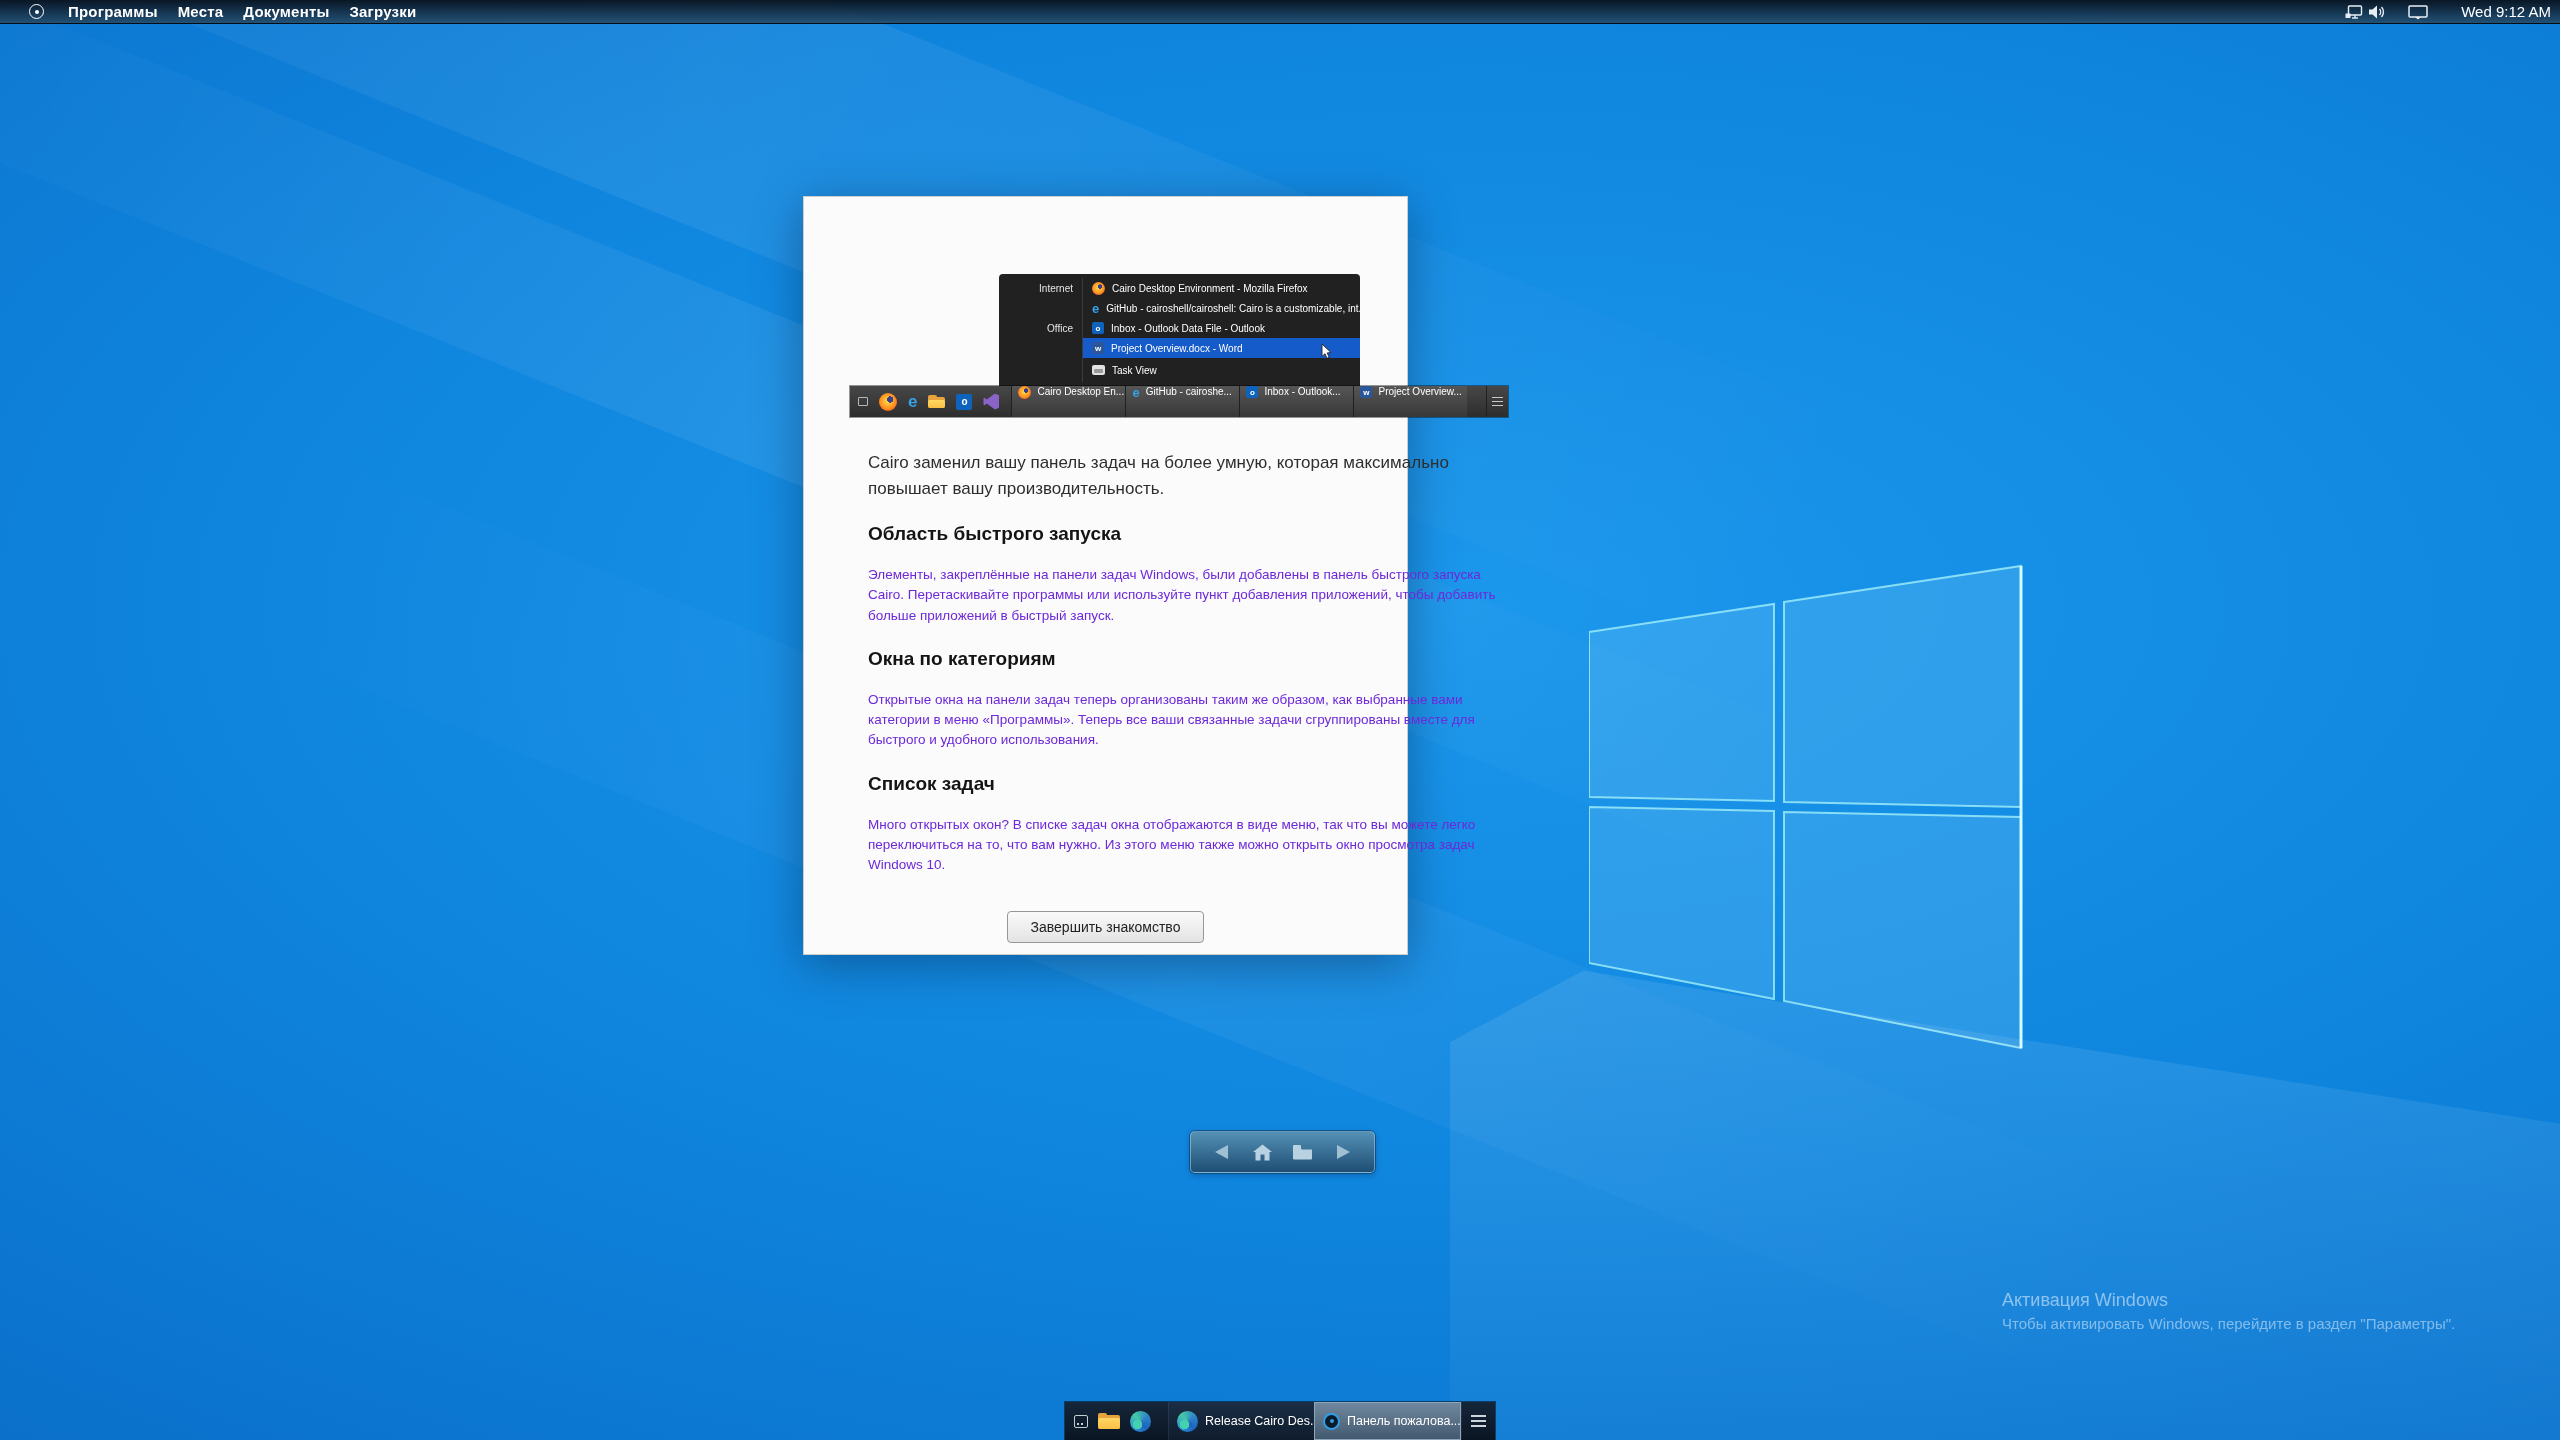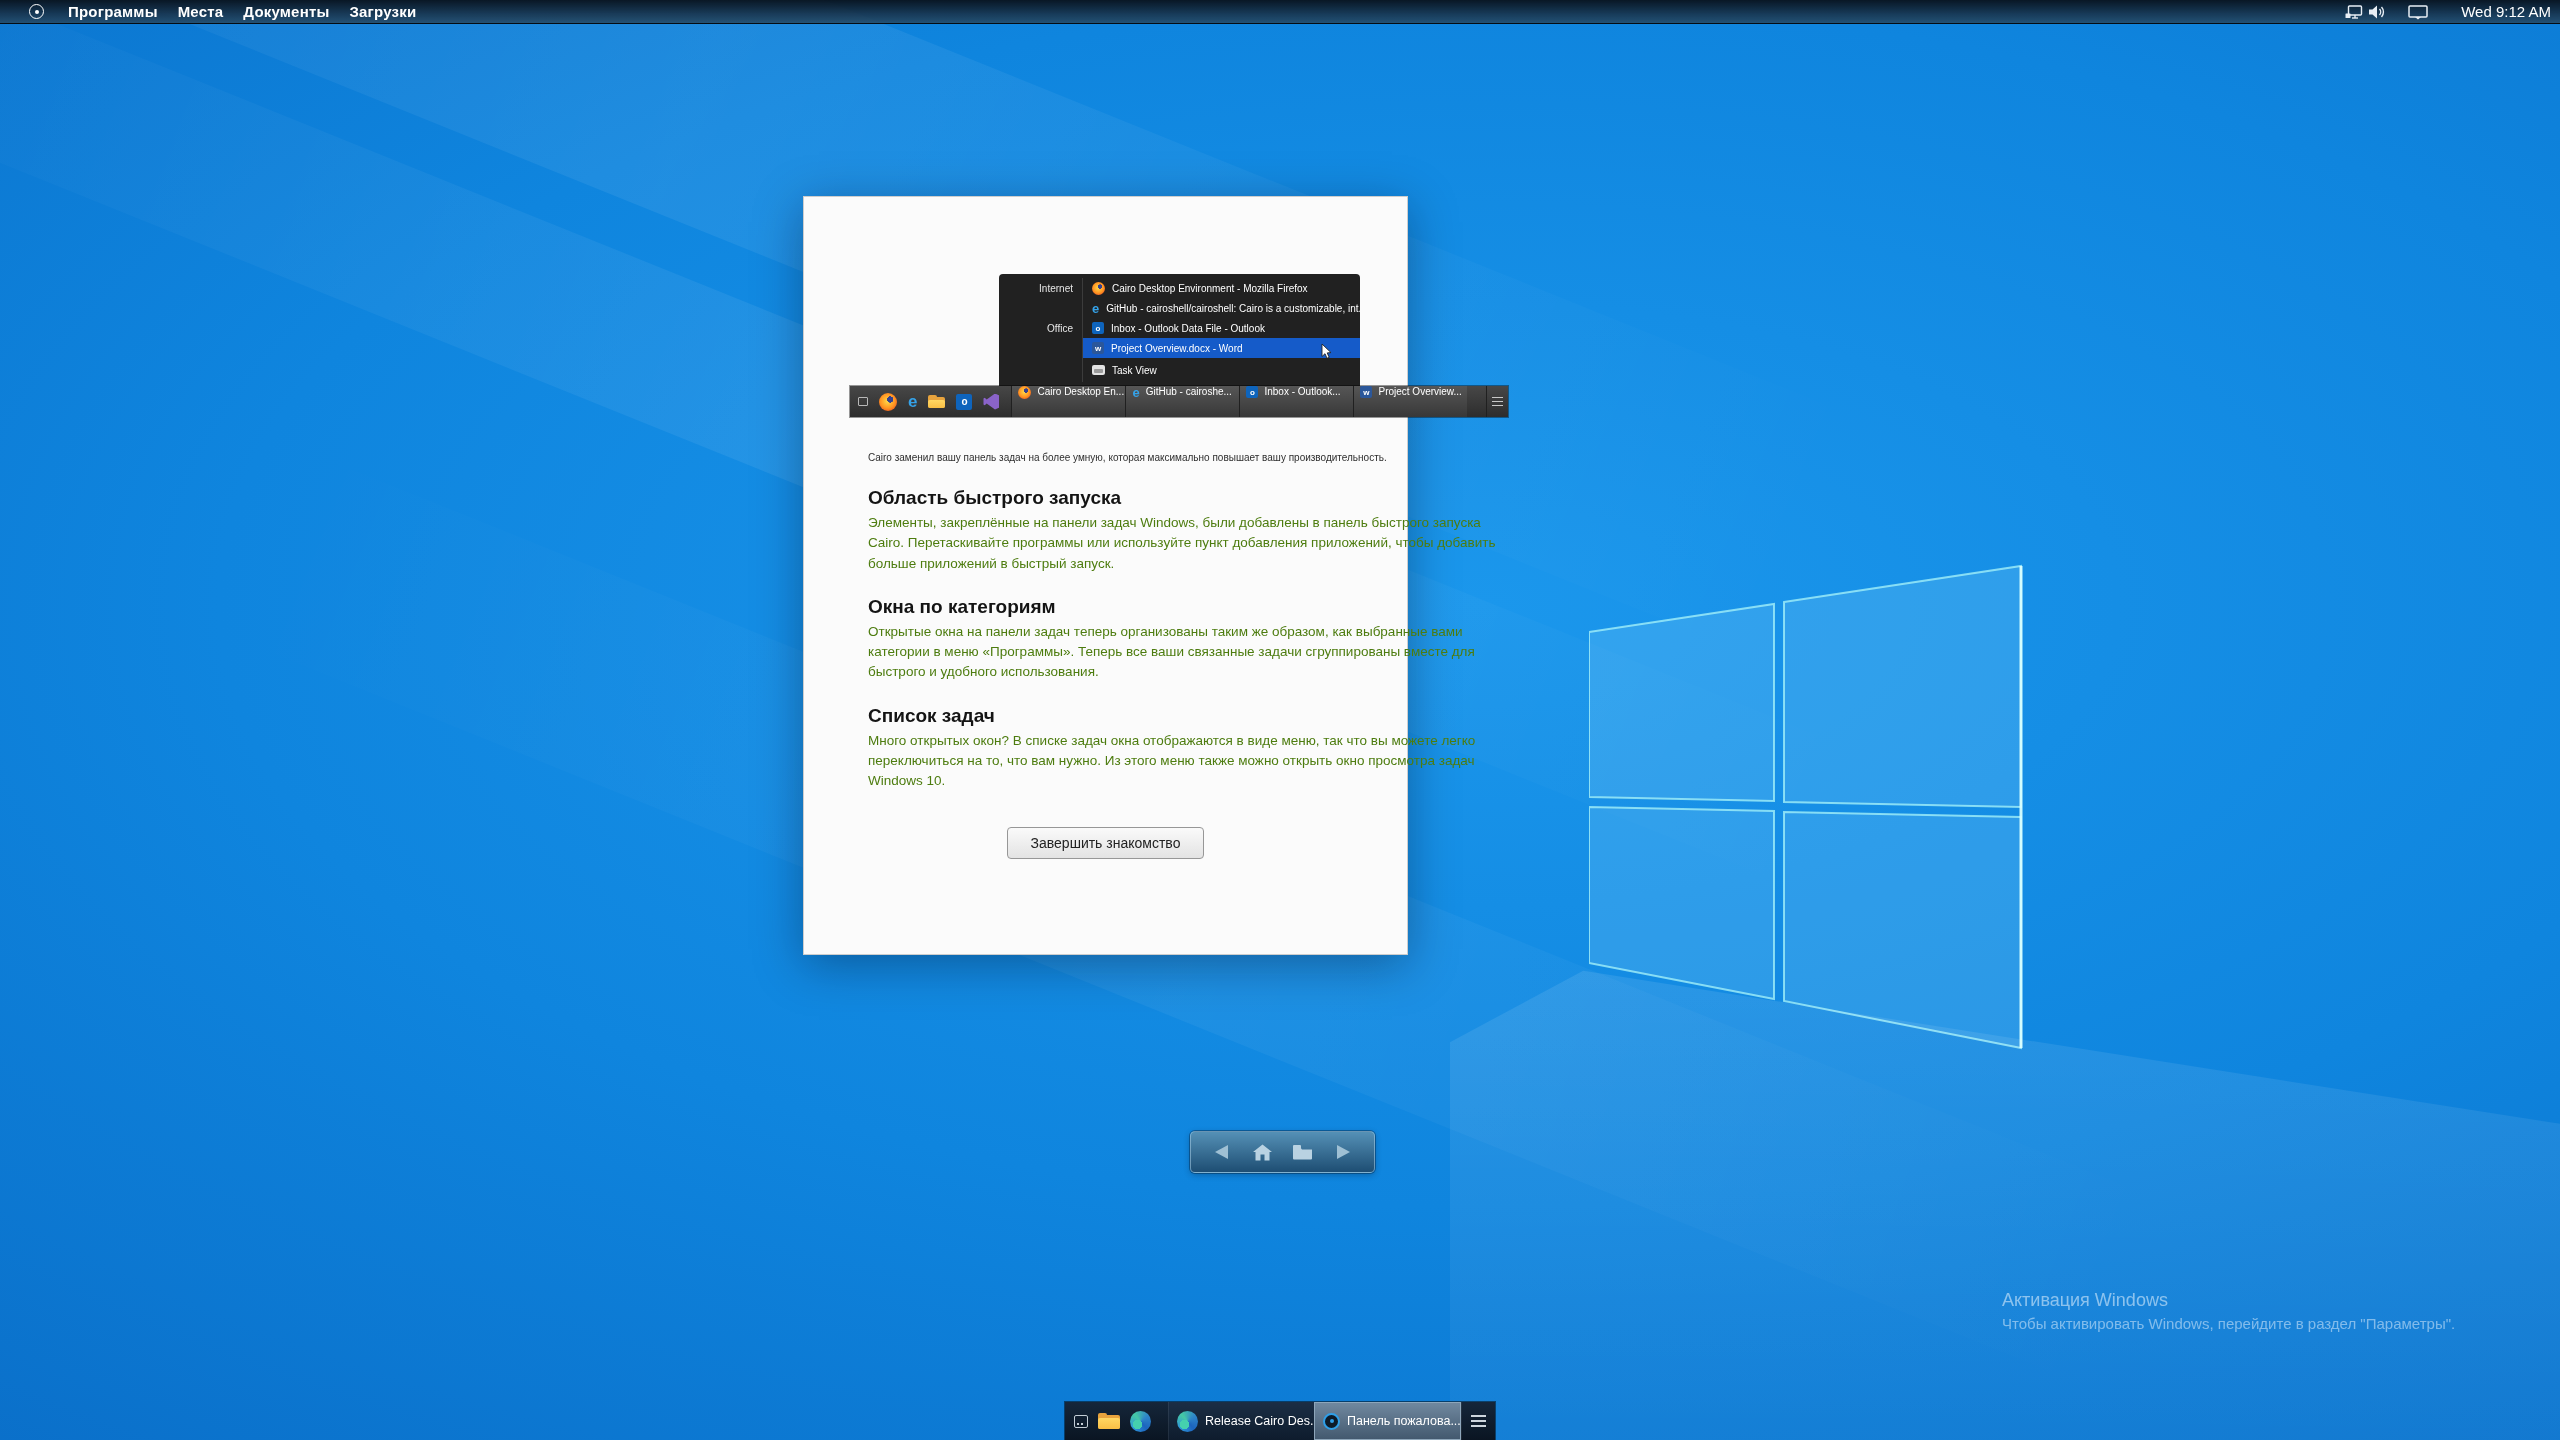--- a/index.html
+++ b/index.html
@@ -61,23 +61,23 @@
   .ms-quick { display:flex; align-items:center; gap:11px; padding:0 12px 0 8px; }
   .ms-btn { width:114px; display:flex; align-items:flex-start; gap:6px; padding:0 6px;
             background:linear-gradient(180deg,#565656,#383838);
             border-left:1px solid #202020; color:#fff; font-size:10px; white-space:nowrap; overflow:hidden; }
   .ms-menu { margin-left:auto; display:flex; align-items:center; padding:0 5px;
              border-left:1px solid #202020; }
 
   
   .content { padding:0 64px; }
   .w-title { font-size:29px; font-weight:700; color:#141414; margin-top:9px; letter-spacing:-0.3px; }
-  .w-intro { font-size:10px; color:#2e2e2e; line-height:1.5; margin-top:9px; width:630px; }
+  .w-intro { font-size:17px; color:#2e2e2e; line-height:1.5; margin-top:9px; width:630px; }
   .w-h { font-size:19px; font-weight:700; color:#141414; margin-top:22px; }
-  .w-p { font-size:13.5px; color:#4d7c0f; line-height:1.5; margin-top:4px; width:630px; }
+  .w-p { font-size:13.5px; color:#6d28d9; line-height:1.5; margin-top:20px; width:630px; }
   .btn-row { text-align:center; margin-top:36px; }
   .finish-btn { font-family:"Liberation Sans", sans-serif; font-size:14px; color:#222;
                 background:linear-gradient(180deg,#fafafa,#e3e3e3); border:1px solid #979797;
                 border-radius:4px; padding:7px 23px; cursor:pointer; }
 
   
   .navbar { position:absolute; left:1190px; top:1131px; width:185px; height:42px; z-index:15;
             border-radius:5px; display:flex; align-items:center; justify-content:space-around; padding:0 10px;
             background:linear-gradient(180deg, rgba(94,146,176,0.88), rgba(32,70,100,0.88));
             border:1px solid rgba(170,205,228,0.55); box-shadow:0 0 0 1px rgba(0,20,40,0.35), 0 2px 6px rgba(0,20,40,0.3); }

